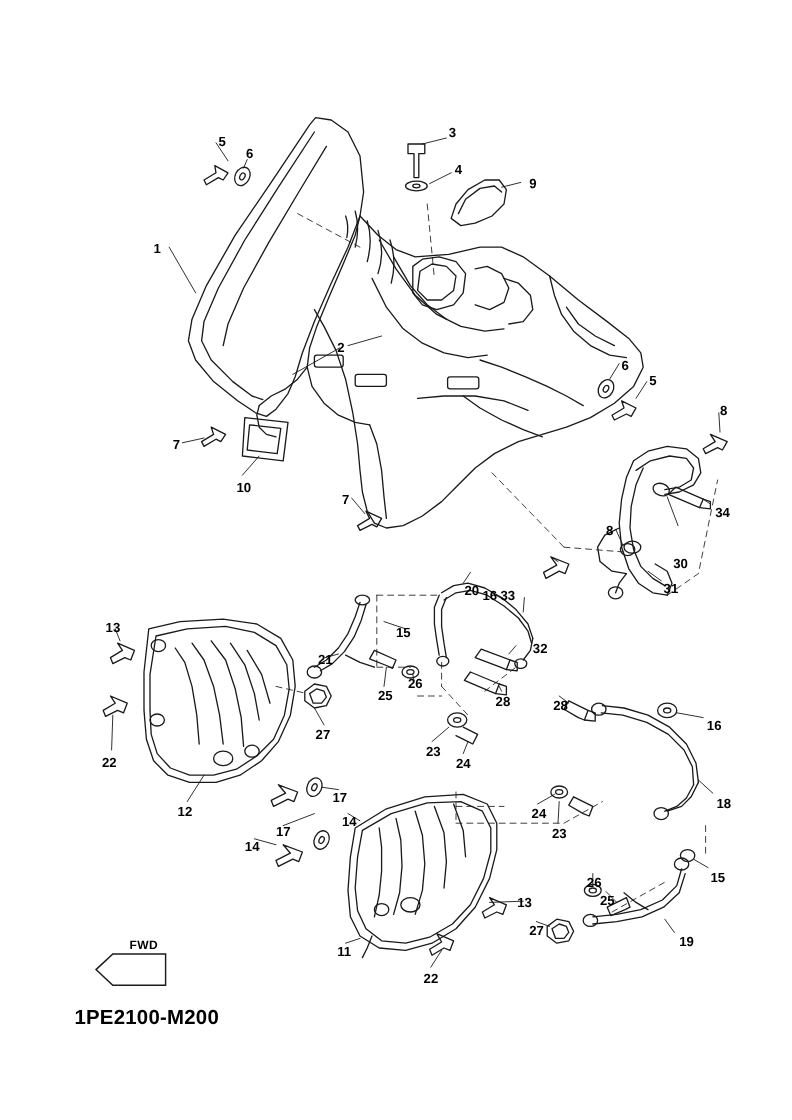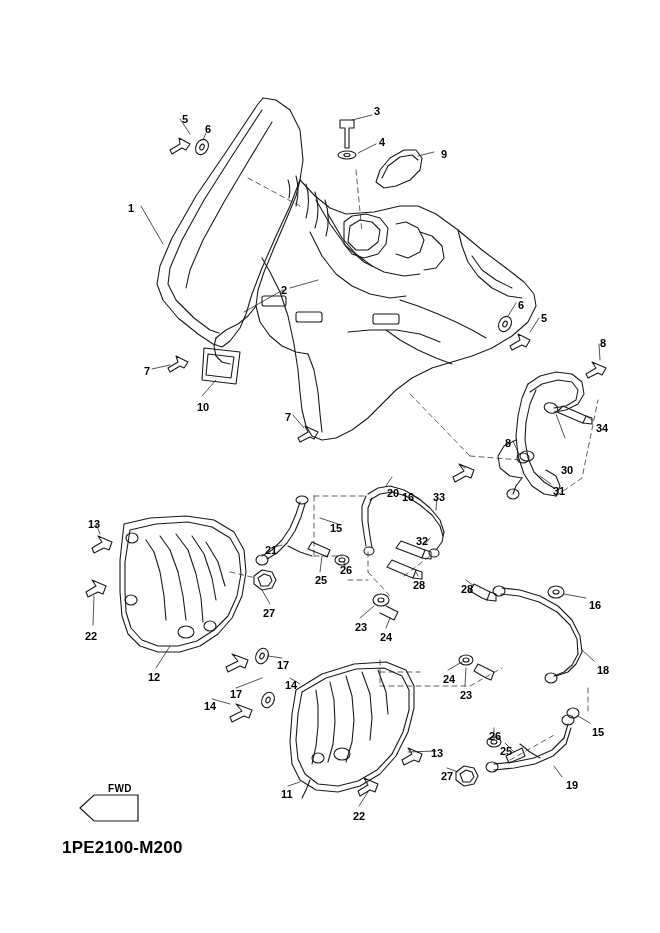--- a/index.html
+++ b/index.html
@@ -440,22 +440,22 @@
       <div class="callout" style="left: 600px; top: 338px;">8</div>
       <div class="callout" style="left: 596px; top: 423px;">34</div>
       <div class="callout" style="left: 561px; top: 441px; margin-top: 24px;">30</div>
       <div class="callout" style="left: 144px; top: 366px;">7</div>
       <div class="callout" style="left: 197px; top: 402px;">10</div>
       <div class="callout" style="left: 285px; top: 412px;">7</div>
       <div class="callout" style="left: 505px; top: 438px;">8</div>
       <div class="callout" style="left: 553px; top: 486px;">31</div>
       <div class="callout" style="left: 387px; top: 488px;">20</div>
       <div class="callout" style="left: 402px; top: 492px;">16</div>
-      <div class="callout" style="left: 433px; top: 492px; text-align: right;">33</div>
-      <div class="callout" style="left: 416px; top: 536px;">32</div>
+      <div class="callout" style="left: 417px; top: 492px; text-align: right;">33</div>
+      <div class="callout" style="left: 444px; top: 536px;">32</div>
       <div class="callout" style="left: 330px; top: 523px;">15</div>
       <div class="callout" style="left: 88px; top: 519px;">13</div>
       <div class="callout" style="left: 265px; top: 545px;">21</div>
       <div class="callout" style="left: 340px; top: 565px;">26</div>
       <div class="callout" style="left: 315px; top: 575px;">25</div>
       <div class="callout" style="left: 413px; top: 580px;">28</div>
       <div class="callout" style="left: 263px; top: 608px;">27</div>
       <div class="callout" style="left: 85px; top: 631px;">22</div>
       <div class="callout" style="left: 355px; top: 622px;">23</div>
       <div class="callout" style="left: 380px; top: 632px;">24</div>

